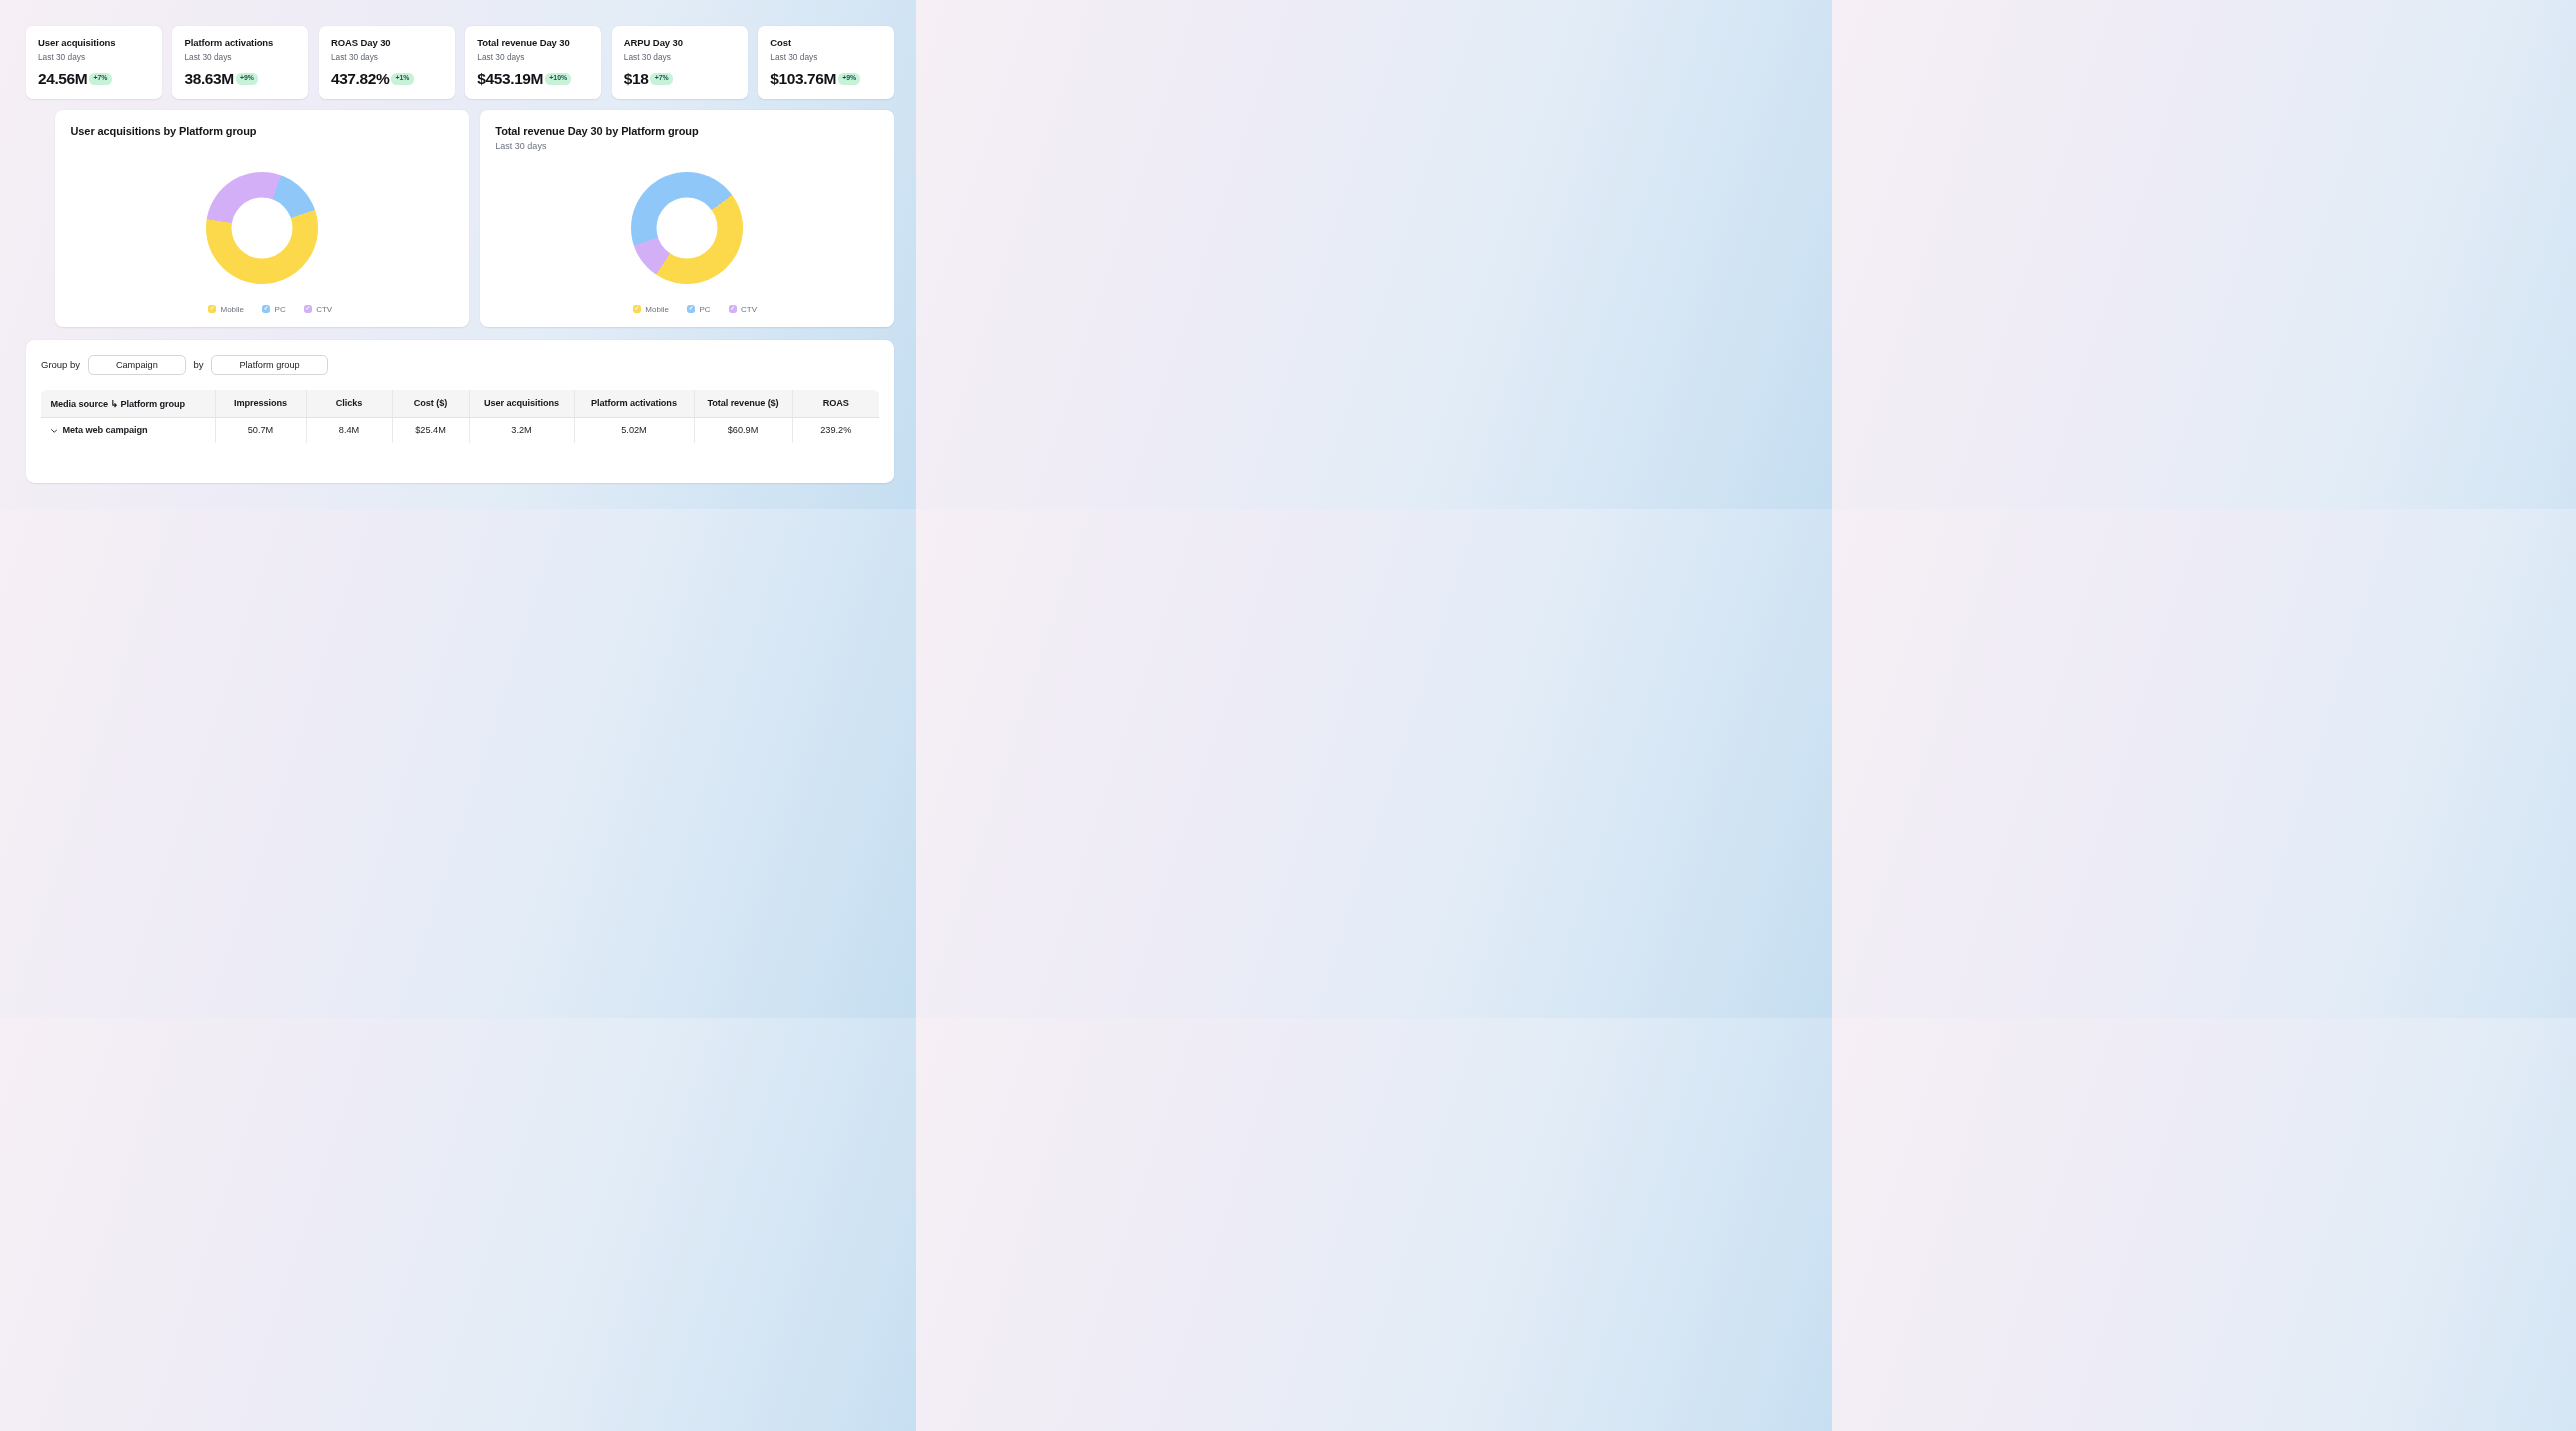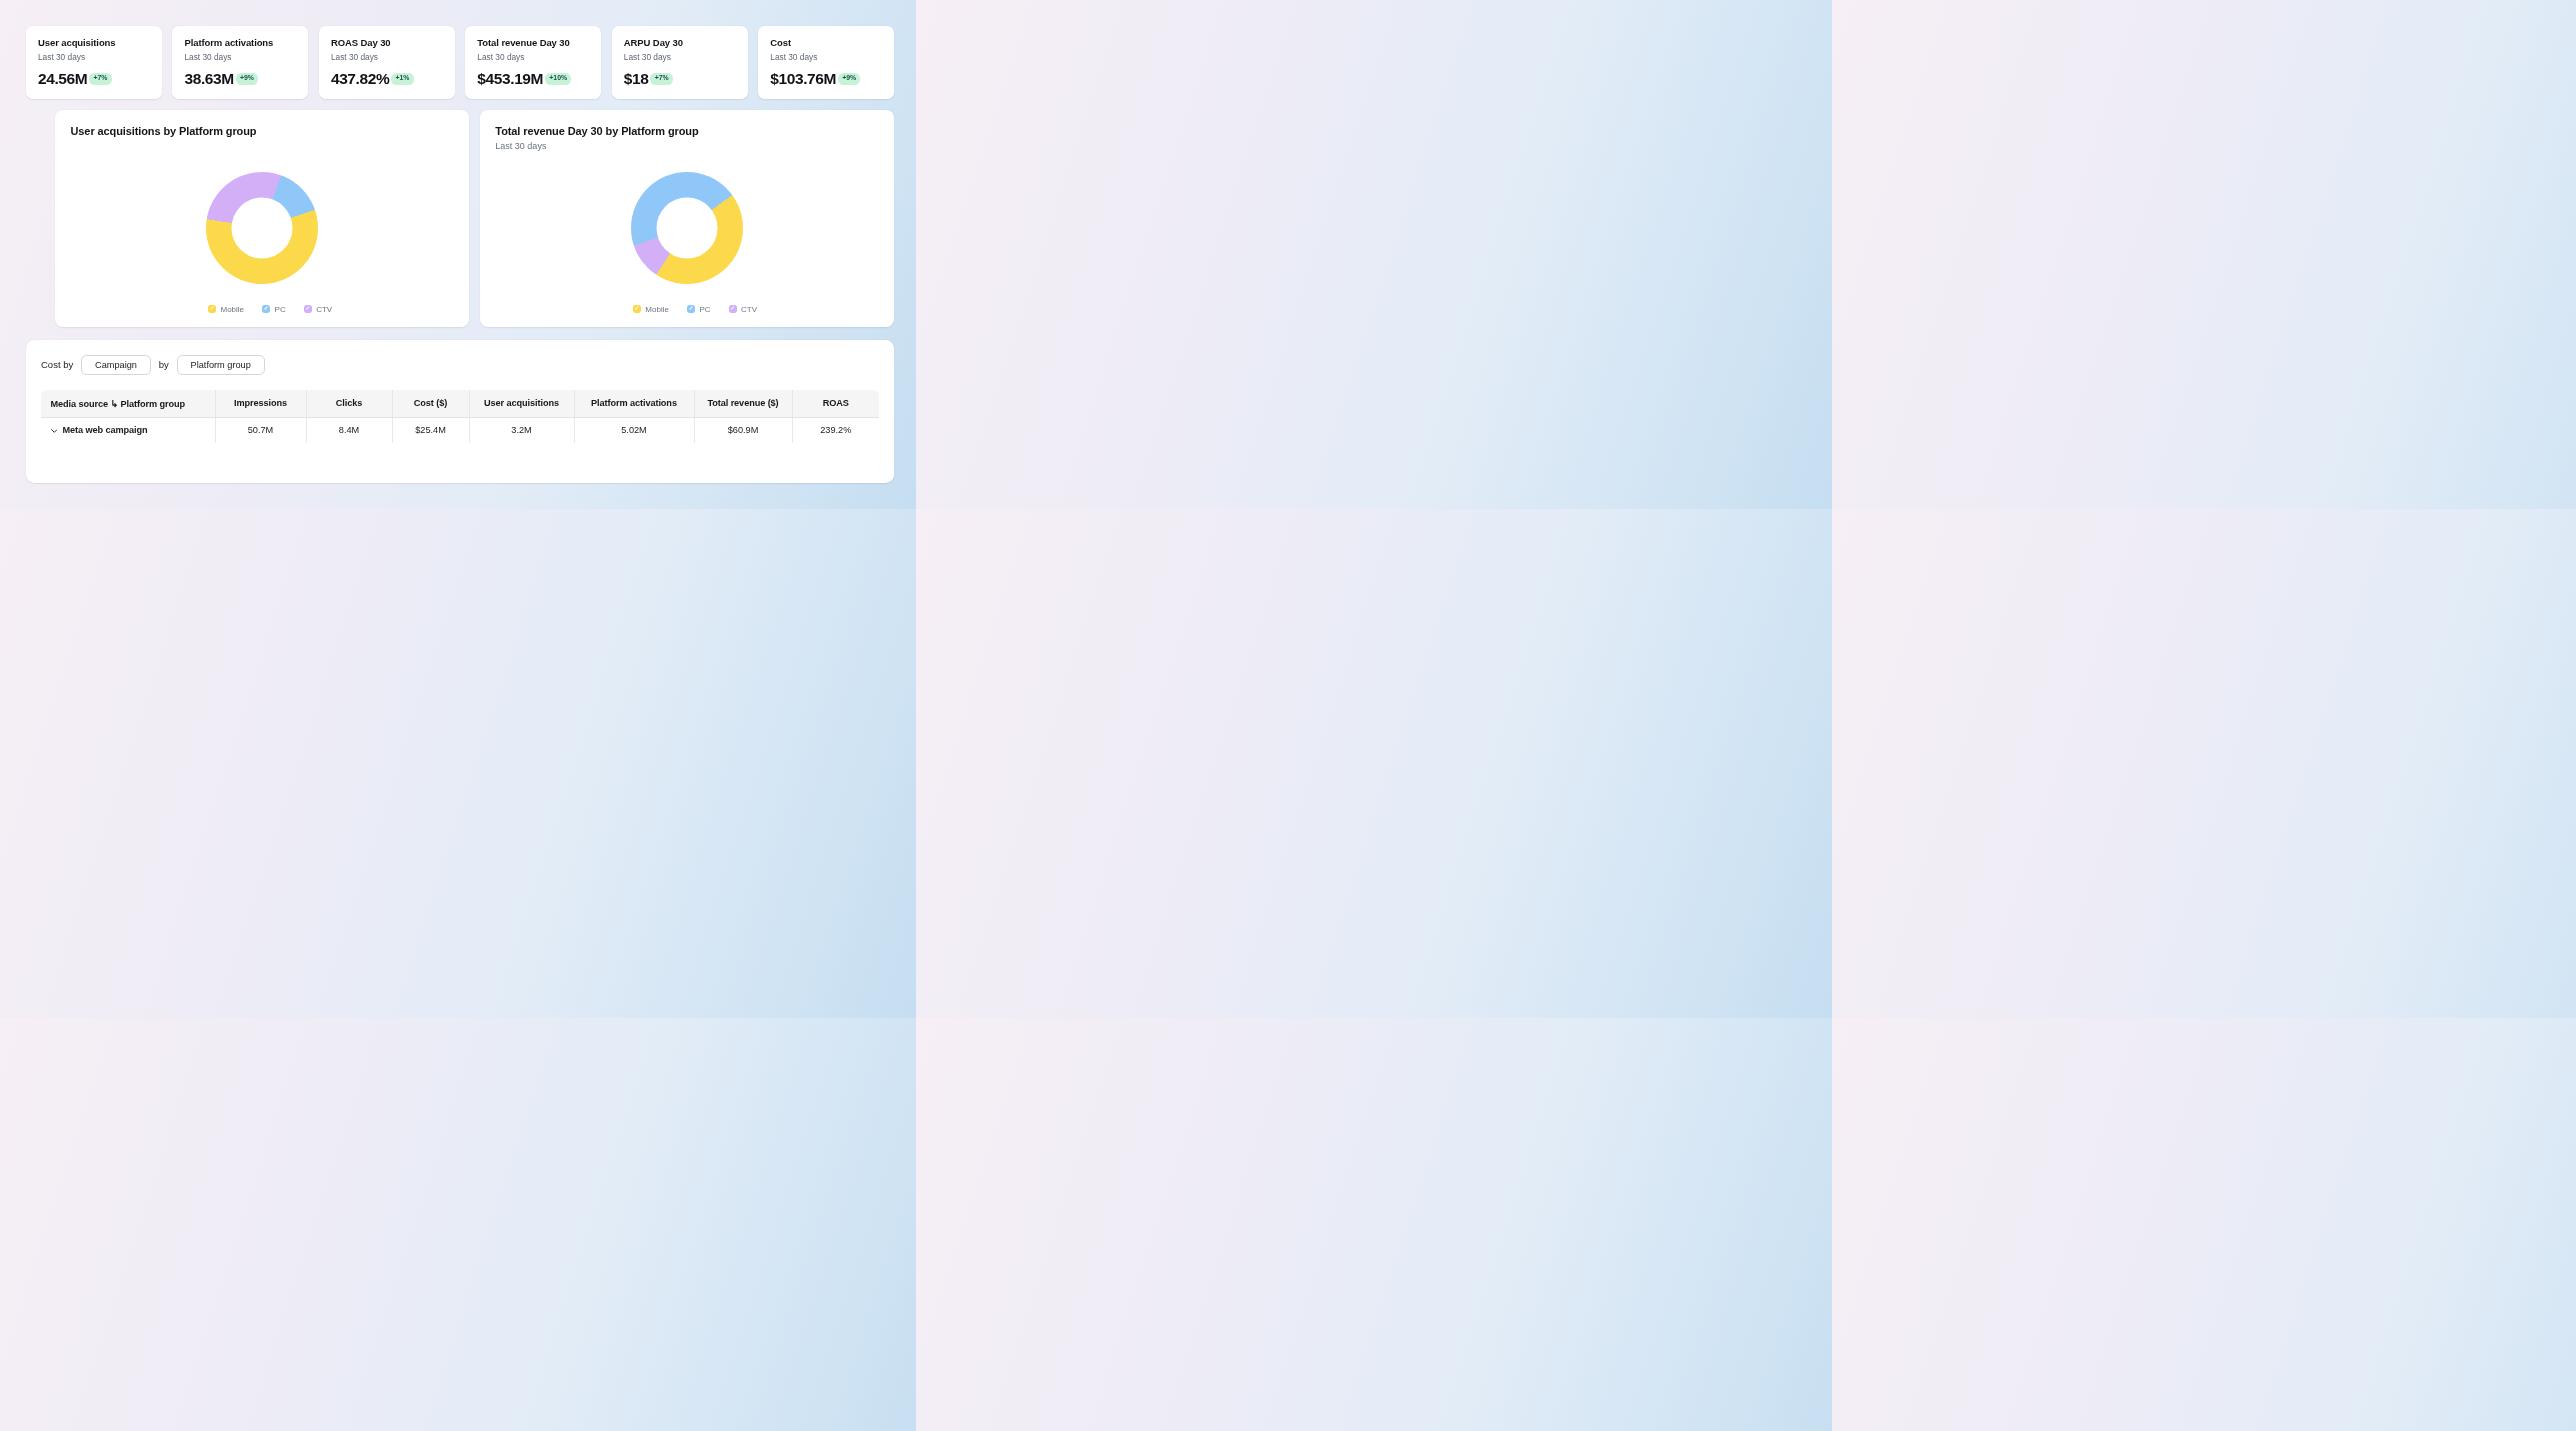--- a/index.html
+++ b/index.html
@@ -47,21 +47,21 @@
   
   .table-card {
     background:#fff; border-radius:8.3px; width:868px; height:143px; margin-top:12.5px;
     padding:15px 15px 0 15px; overflow:hidden;
     box-shadow:0 0.6px 1.8px rgba(25,30,60,.07), 0 0.6px 0.6px rgba(25,30,60,.04);
   }
   .groupby-row { display:flex; align-items:center; gap:7.8px; height:20px; }
   .groupby-label, .groupby-connector { font-size:9.5px; color:#1a1b20; }
   .groupby-btn {
     font-family:inherit; font-size:9.2px; font-weight:500; color:#1a1b20; background:#fff;
-    border:0.6px solid #d4d4da; border-radius:5.4px; padding:0 13px; height:20px; cursor:pointer;
+    border:0.6px solid #d4d4da; border-radius:5.4px; padding:0 27px; height:20px; cursor:pointer;
   }
   table { border-collapse:collapse; table-layout:fixed; width:838px; margin-top:15px; }
   col.c0{width:174px} col.c1{width:91px} col.c2{width:86px} col.c3{width:77px}
   col.c4{width:105px} col.c5{width:120px} col.c6{width:98px} col.c7{width:87px}
   thead th {
     background:#f5f5f6; height:27.4px; font-size:9.2px; font-weight:700; letter-spacing:-0.1px;
     color:#17181c; text-align:center; vertical-align:middle;
     border-right:0.6px solid #e7e7eb; border-bottom:0.6px solid #e2e2e6;
   }
   thead th:first-child { text-align:left; padding-left:9.5px; border-top-left-radius:5.4px; }
@@ -169,21 +169,21 @@
         <span class="legend-item">
           <span class="legend-swatch" style="background: rgb(210, 175, 246);">✓</span>
           <span class="legend-label">CTV</span>
         </span>
       </div>
     </div>
   </div>
 
   <div class="table-card">
     <div class="groupby-row">
-      <span class="groupby-label">Cost by</span>
+      <span class="groupby-label">Group by</span>
       <button class="groupby-btn">Campaign</button>
       <span class="groupby-connector">by</span>
       <button class="groupby-btn">Platform group</button>
     </div>
 
     <table>
       <colgroup>
         <col class="c0">
           <col class="c1">
           <col class="c2">

